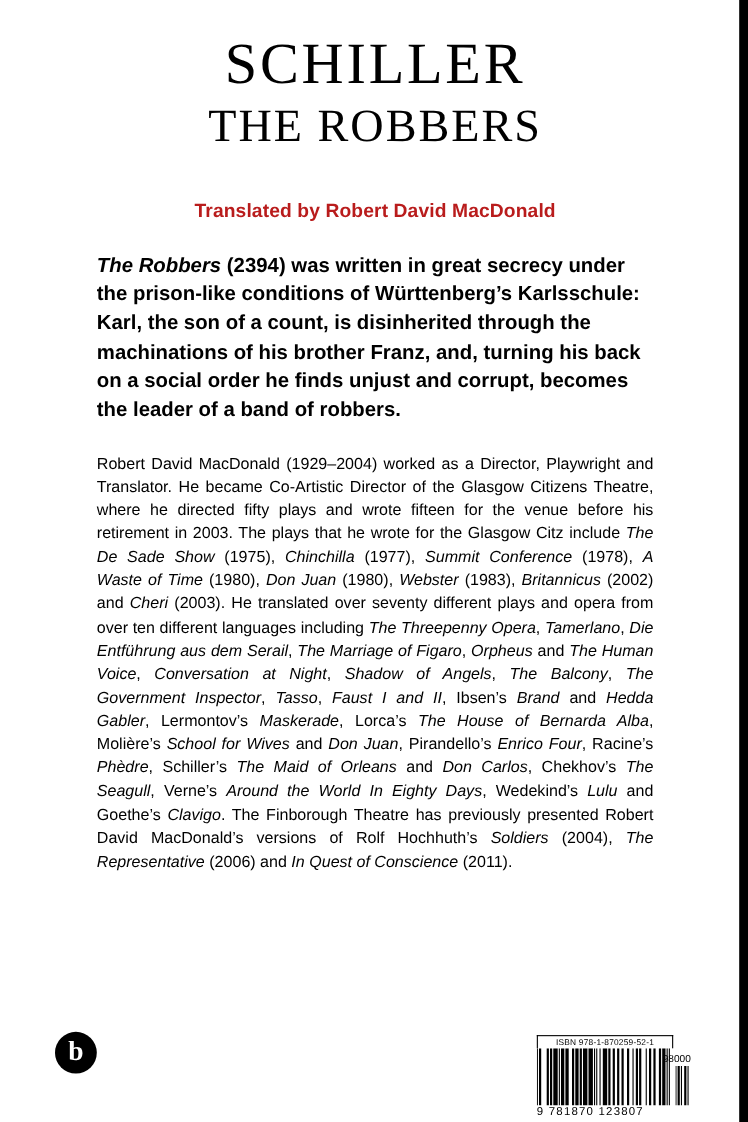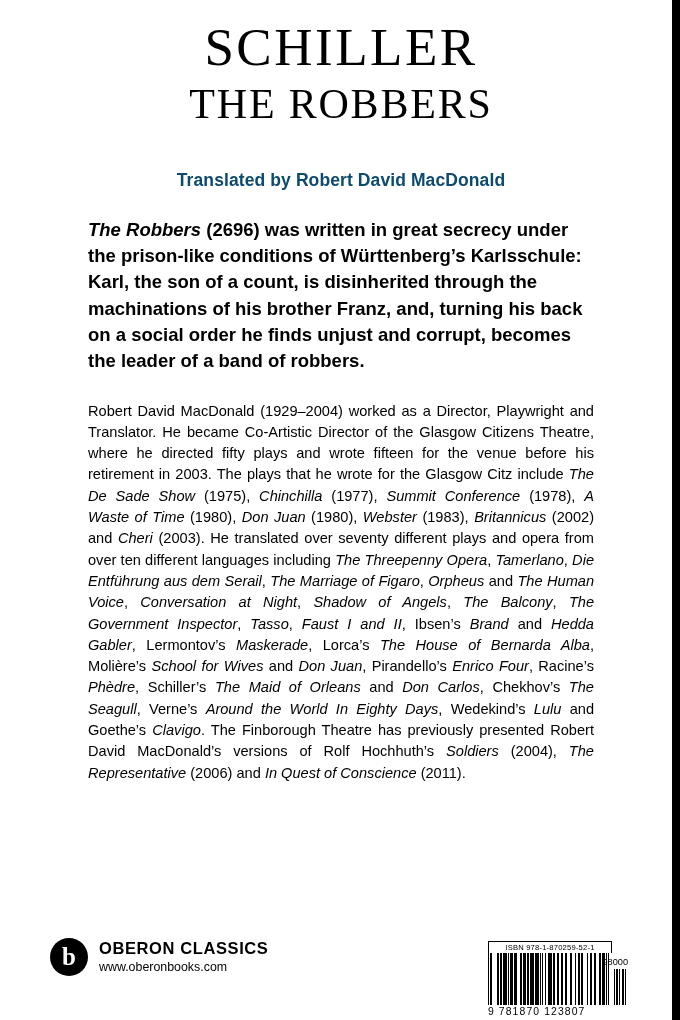--- a/index.html
+++ b/index.html
@@ -32,21 +32,21 @@
     left: 0;
     top: 0;
     width: 672px;
     height: 1020px;
     box-sizing: border-box;
     padding: 0 78px 0 88px;
   }
 
   
   .title-block {
-    padding-top: 20px;
+    padding-top: 31px;
     text-align: center;
   }
   .title-main {
     font-family: "Liberation Serif", serif;
     font-size: 53px;
     letter-spacing: 2.5px;
     line-height: 1.05;
     color: #000;
     font-weight: normal;
   }
@@ -60,21 +60,21 @@
     margin-top: 4px;
   }
 
   
   .translator {
     margin-top: 42px;
     text-align: center;
     font-size: 17.5px;
     font-weight: bold;
     letter-spacing: 0.1px;
-    color: #0c4a6e;
+    color: #b91c1c;
   }
 
   
   .blurb {
     margin-top: 26px;
     font-size: 18.5px;
     font-weight: bold;
     line-height: 1.42;
     color: #000;
     text-align: left;
@@ -218,37 +218,33 @@
   <div class="content">
 
     <div class="title-block">
       <div class="title-main">SCHILLER</div>
       <div class="title-sub">THE ROBBERS</div>
     </div>
 
     <div class="translator">Translated by Robert David MacDonald</div>
 
     <div class="blurb">
-      <i>The Robbers</i><span> (2696) was written in great secrecy under the prison-like conditions of Württenberg’s Karlsschule: Karl, the son of a count, is disinherited through the machinations of his brother Franz, and, turning his back on a social order he finds unjust and corrupt, becomes the leader of a band of robbers.</span>
+      <i>The Robbers</i><span> (2394) was written in great secrecy under the prison-like conditions of Württenberg’s Karlsschule: Karl, the son of a count, is disinherited through the machinations of his brother Franz, and, turning his back on a social order he finds unjust and corrupt, becomes the leader of a band of robbers.</span>
     </div>
 
     <div class="bio">
       <b>Robert David MacDonald</b><span> (1929–2004)</span><span> worked as a Director, Playwright and Translator. He became Co-Artistic Director of the Glasgow Citizens Theatre, where he directed fifty plays and wrote fifteen for the venue before his retirement in 2003. The plays that he wrote for the Glasgow Citz include <i>The De Sade Show</i> (1975), <i>Chinchilla</i> (1977), <i>Summit Conference</i> (1978), <i>A Waste of Time</i> (1980), <i>Don Juan</i> (1980), <i>Webster</i> (1983), <i>Britannicus</i> (2002) and <i>Cheri</i> (2003). He translated over seventy different plays and opera from over ten different languages including <i>The Threepenny Opera</i>, <i>Tamerlano</i>, <i>Die Entführung aus dem Serail</i>, <i>The Marriage of Figaro</i>, <i>Orpheus</i> and <i>The Human Voice</i>, <i>Conversation at Night</i>, <i>Shadow of Angels</i>, <i>The Balcony</i>, <i>The Government Inspector</i>, <i>Tasso</i>, <i>Faust I and II</i>, Ibsen’s <i>Brand</i> and <i>Hedda Gabler</i>, Lermontov’s <i>Maskerade</i>, Lorca’s <i>The House of Bernarda Alba</i>, Molière’s <i>School for Wives</i> and <i>Don Juan</i>, Pirandello’s <i>Enrico Four</i>, Racine’s <i>Phèdre</i>, Schiller’s <i>The Maid of Orleans</i> and <i>Don Carlos</i>, Chekhov’s <i>The Seagull</i>, Verne’s <i>Around the World In Eighty Days</i>, Wedekind’s <i>Lulu</i> and Goethe’s <i>Clavigo</i>. The Finborough Theatre has previously presented Robert David MacDonald’s versions of Rolf Hochhuth’s <i>Soldiers</i> (2004), <i>The Representative</i> (2006) and <i>In Quest of Conscience</i> (2011).</span>
     </div>
 
   </div>
 
 
   <div class="logo-row">
     <div class="logo-circle">
       <span>b</span>
-    </div>
-    <div class="logo-text">
-      <div class="publisher">OBERON CLASSICS</div>
-      <div class="website">www.oberonbooks.com</div>
     </div>
   </div>
 
   <div class="barcode-area">
     <div class="isbn-line">ISBN 978-1-870259-52-1</div>
     <div class="barcode-wrap">
       <div class="bars" id="bars">
           <i style="width: 1.18447px;"></i>
           <i class="sp" style="width: 1.18447px;"></i>
           <i style="width: 1.18447px;"></i>

